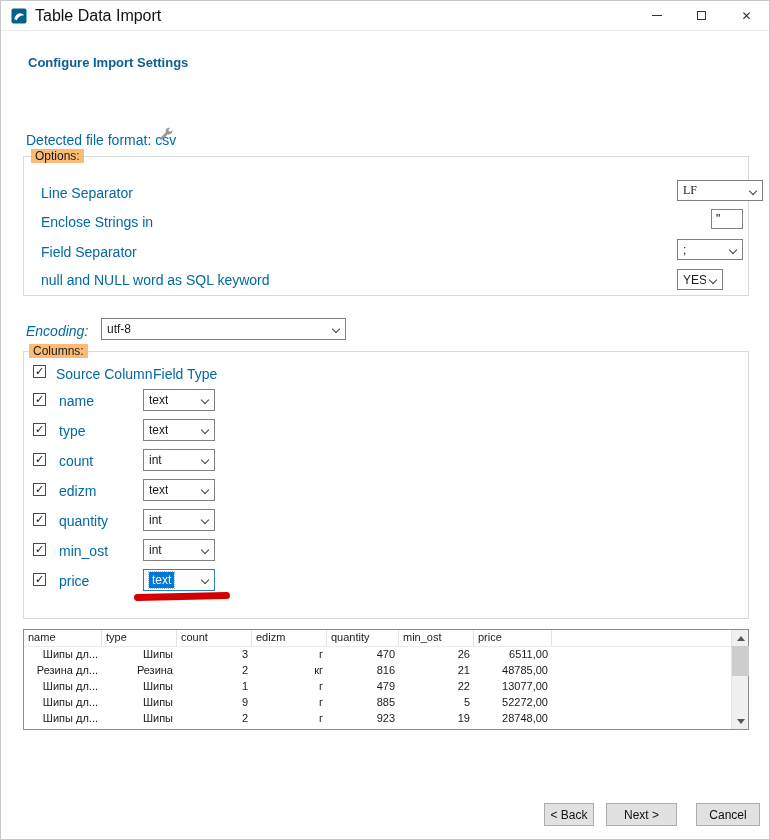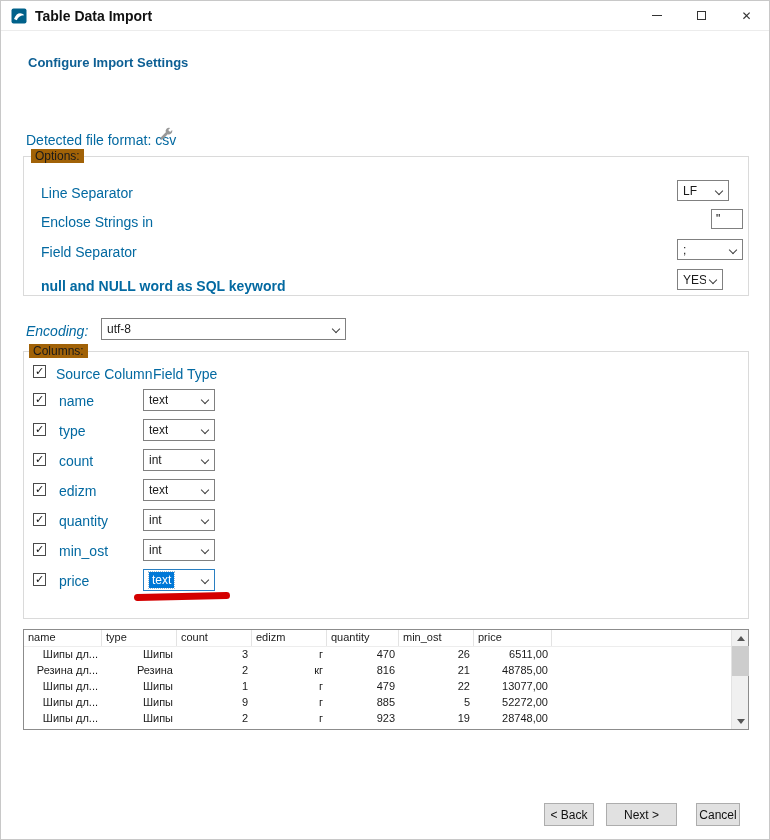--- a/index.html
+++ b/index.html
@@ -3,35 +3,35 @@
 <meta charset="utf-8">
 <style>
   * { margin:0; padding:0; box-sizing:border-box; }
   html,body { background:#f4f4f4; }
   body { font-family:"Liberation Sans","DejaVu Sans",sans-serif; font-size:12px; color:#1a1a1a; }
   .window { position:relative; width:770px; height:840px; background:#ffffff; border:1px solid #c8c8c8; overflow:hidden; }
 
   
   .titlebar { position:absolute; top:0; left:0; right:0; height:30px; background:#fff; border-bottom:1px solid #ececec; display:flex; align-items:center; }
   .app-icon { width:16px; height:16px; margin-left:10px; flex:0 0 auto; }
-  .title-text { margin-left:8px; font-size:14px; color:#111;font-weight:bold; }
+  .title-text { margin-left:8px; font-size:16px; color:#111; }
   .caption-buttons { margin-left:auto; display:flex; height:30px; }
   .cap-btn { width:45px; height:30px; display:flex; align-items:center; justify-content:center; cursor:default; }
   .min-glyph { width:10px; height:1px; background:#333; }
   .max-glyph { width:9px; height:9px; border:1px solid #333; }
   .close-glyph { font-size:12px; color:#333; line-height:1; }
 
   
   .heading { position:absolute; left:27px; top:54px; font-size:13px; font-weight:bold; color:#0d5f94; }
   .plain-label { position:absolute; font-size:14px; color:#0369a1; white-space:nowrap; }
   .wrench { position:absolute; left:158px; top:126px; }
 
   
   .group { position:absolute; border:1px solid #dadada; }
-  .group-legend { position:absolute; background:#a16207; padding:0 4px; font-size:12px; color:#1a1a1a; }
+  .group-legend { position:absolute; background:#fdba74; padding:0 4px; font-size:12px; color:#1a1a1a; }
 
   
   .combo { position:absolute; height:21px; background:#fff; border:1px solid #808080; display:flex; align-items:center; padding:0 16px 0 5px; font-size:12px; cursor:default; }
   .combo-text { white-space:nowrap; overflow:hidden; }
   .chev { position:absolute; right:6px; top:7px; width:6px; height:6px; border-right:1px solid #404040; border-bottom:1px solid #404040; transform:rotate(45deg); }
   .combo.focused { border-color:#2a7fc1; }
   .combo.focused .combo-text { background:#0078d7; color:#fff; outline:1px dotted #9bbdd6; padding:1px 3px; }
   .txt { position:absolute; height:20px; background:#fff; border:1px solid #808080; font-family:inherit; font-size:12px; padding:0 4px; }
 
   
@@ -91,35 +91,35 @@
 
   <div class="plain-label" style="left:25px; top:131px;">Detected file format: csv</div>
   <svg class="wrench" width="15" height="15" viewBox="0 0 16 16">
     <path d="M14.2 4.3a3.6 3.6 0 0 1-4.9 3.4L4.1 13a1.45 1.45 0 0 1-2.05-2.05L7.3 5.7A3.6 3.6 0 0 1 11.9 1L9.8 3.1l2.1 2.1L14 3.1c.13.38.2.78.2 1.2z" fill="#989898"></path>
   </svg>
 
   <div class="group" style="left:22px; top:155px; width:726px; height:140px;"></div>
   <span class="group-legend" style="left:30px; top:148px;">Options:</span>
 
   <div class="plain-label" style="left:40px; top:184px;">Line Separator</div>
-  <div class="combo" style="left:676px; top:179px; width:52px;">
+  <div class="combo" style="left:676px; top:179px; width:86px;font-family:Liberation Serif, serif;">
     <span class="combo-text">LF</span>
     <span class="chev"></span>
   </div>
 
   <div class="plain-label" style="left:40px; top:213px;">Enclose Strings in</div>
   <input class="txt" style="left: 710px; top: 208px; width: 32px;" value="&quot;">
 
   <div class="plain-label" style="left:40px; top:243px;">Field Separator</div>
   <div class="combo" style="left:676px; top:238px; width:66px;">
     <span class="combo-text">;</span>
     <span class="chev"></span>
   </div>
 
-  <div class="plain-label" style="left:40px; top:277px;font-weight:bold;">null and NULL word as SQL keyword</div>
+  <div class="plain-label" style="left:40px; top:271px;">null and NULL word as SQL keyword</div>
   <div class="combo" style="left:676px; top:268px; width:46px;">
     <span class="combo-text">YES</span>
     <span class="chev"></span>
   </div>
 
   <div class="plain-label" style="left:25px; top:322px;font-style:italic;">Encoding:</div>
   <div class="combo" style="left:100px; top:317px; width:245px; height:22px;">
     <span class="combo-text">utf-8</span>
     <span class="chev"></span>
   </div>
@@ -267,15 +267,15 @@
         </div>
       <div class="sb-thumb"></div>
       <div class="sb-btn sb-down">
           <div class="tri-down"></div>
         </div>
     </div>
   </div>
 
   <button class="btn" style="left:543px; top:802px; width:50px;">&lt; Back</button>
   <button class="btn" style="left:605px; top:802px; width:71px;">Next &gt;</button>
-  <button class="btn" style="left:695px; top:802px; width:44px;">Cancel</button>
+  <button class="btn" style="left:695px; top:802px; width:64px;">Cancel</button>
 
 </div>
 
 </body></html>

